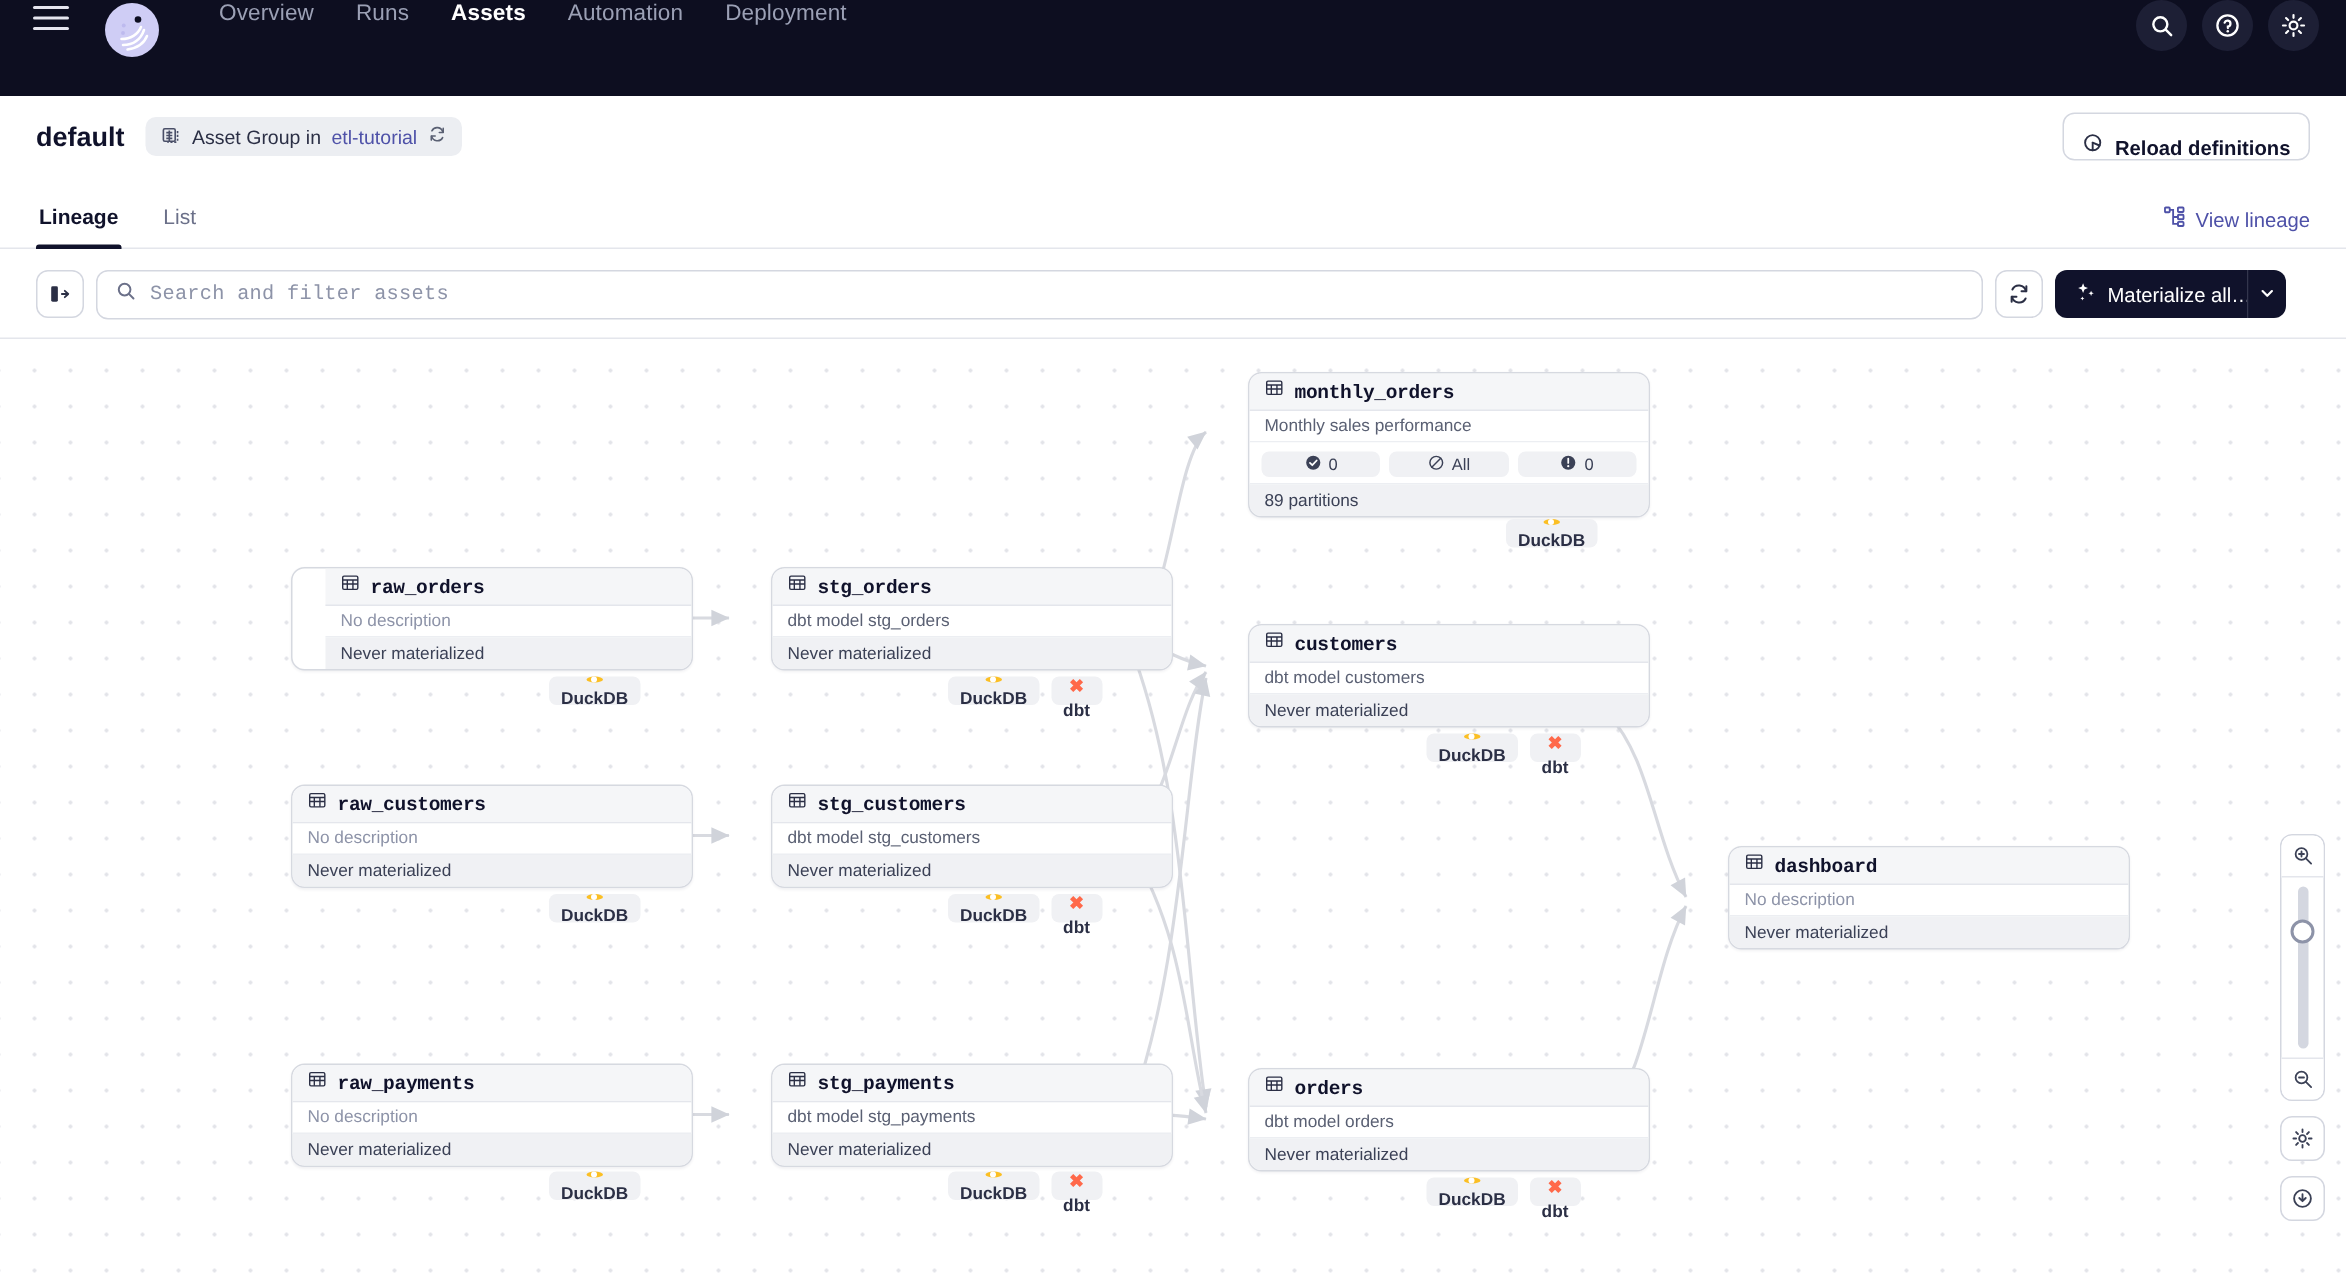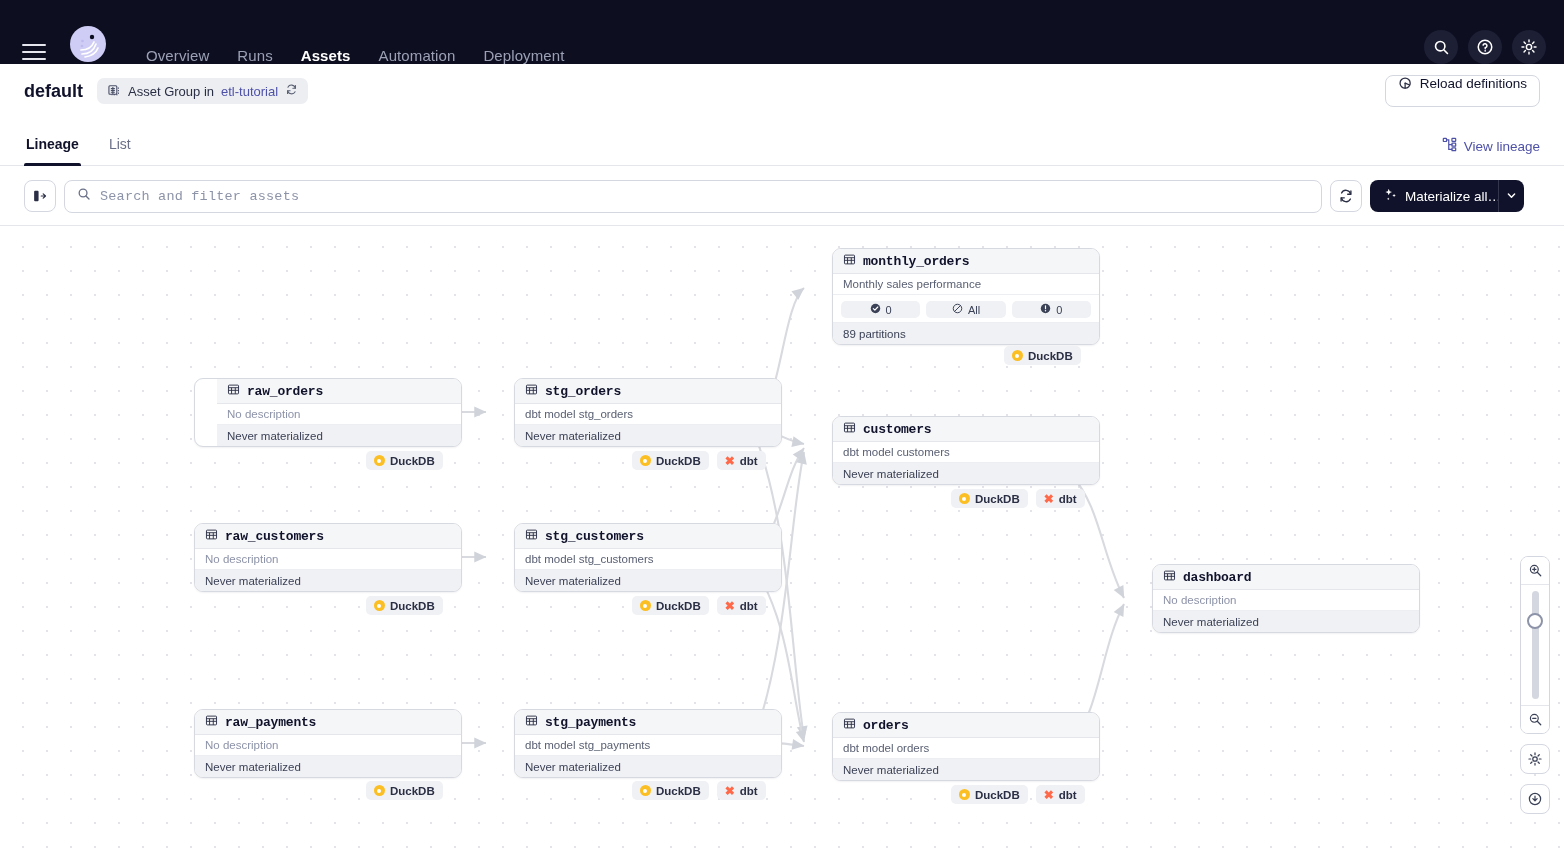--- a/index.html
+++ b/index.html
@@ -9,21 +9,21 @@
     font-family: "Liberation Sans", sans-serif;
     background: #ffffff;
     overflow: hidden;
     color: #10122b;
   }
   .app { position: relative; width: 1564px; height: 851px; }
 
   
   .topnav {
     position: absolute; top: 0; left: 0; width: 1564px; height: 64px;
-    background: #0d0e20; display: flex; align-items: flex-end;
+    background: #0d0e20; display: flex; align-items: flex-start;
   }
   .hamburger {
     margin-left: 22px; width: 24px; height: 24px;
     display: flex; flex-direction: column; justify-content: center; gap: 5px;
     cursor: pointer;
   }
   .hamburger i { display: block; height: 2px; background: #e6e6ef; border-radius: 1px; }
   .logo-wrap { margin-left: 22px; width: 40px; height: 40px; display:flex; align-items:center; justify-content:center; }
   .nav-links { display: flex; align-items: center; gap: 28px; margin-left: 38px; }
   .nav-link {
@@ -45,23 +45,23 @@
   }
   .page-title { font-size: 18px; font-weight: 700; color: #10122b; }
   .group-badge {
     margin-left: 14px; height: 26px; display: flex; align-items: center; gap: 7px;
     background: #eceef2; border-radius: 7px; padding: 0 10px;
     font-size: 13px; color: #2b2f45; cursor: pointer;
   }
   .group-badge a { color: #4e51a8; text-decoration: none; }
   .reload-btn {
     position: absolute; right: 24px; top: 11px;
-    height: 32px; display: flex; align-items: flex-start; gap: 7px;
+    height: 32px; display: flex; align-items: flex-end; gap: 7px;
     border: 1px solid #d4d7e0; border-radius: 8px; background: #fff;
-    padding: 0 12px; font-size: 13.5px; color: #10122b; cursor: pointer;
+    padding: 0 12px; font-size: 13.5px; color: #10122b; cursor: pointer; font-weight: bold;
   }
 
   
   .tabsbar {
     position: absolute; top: 118px; left: 0; width: 1564px; height: 48px;
     border-bottom: 1px solid #e4e6ec; padding: 0 24px; display: flex; align-items: flex-end;
   }
   .tab {
     font-size: 14px; color: #6b7089; padding: 0 2px 13px 2px; margin-right: 26px;
     cursor: pointer; position: relative; font-weight: 400;
@@ -165,21 +165,21 @@
     flex: 1; height: 17px; border-radius: 5px; background: #f0f1f4;
     display: flex; align-items: center; justify-content: center; gap: 5px;
     font-size: 11px; color: #3b4156;
   }
 
   
   .tagrow { position: absolute; display: flex; gap: 8px; }
   .tag {
     height: 19px; display: flex; align-items: center; gap: 5px;
     background: #f0f1f4; border-radius: 5px; padding: 0 8px;
-    font-size: 11.5px; font-weight: 700; color: #2b2f45; cursor: pointer;
+    font-size: 11.5px; font-weight: 700; color: #2b2f45; cursor: pointer; flex-direction: column;
   }
   .dot-duck {
     width: 11px; height: 11px; border-radius: 50%;
     background: #fbbf24; display: flex; align-items: center; justify-content: center;
   }
   .dot-duck i { width: 4px; height: 4px; border-radius: 50%; background: #fff; display:block; margin-left:-1px;}
   .dbt-x { font-size: 12px; color: #ff694a; font-weight: 900; line-height: 1; }
 
   
   .zoomctl {

